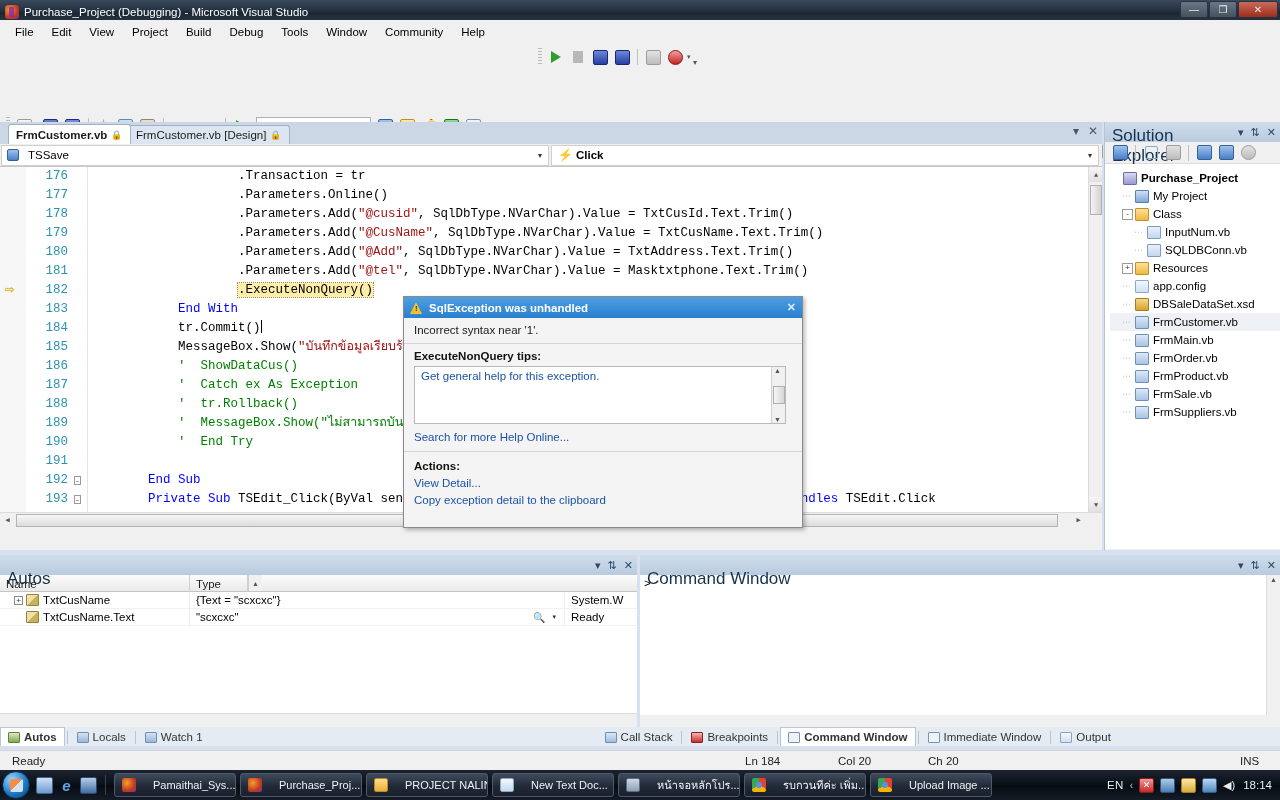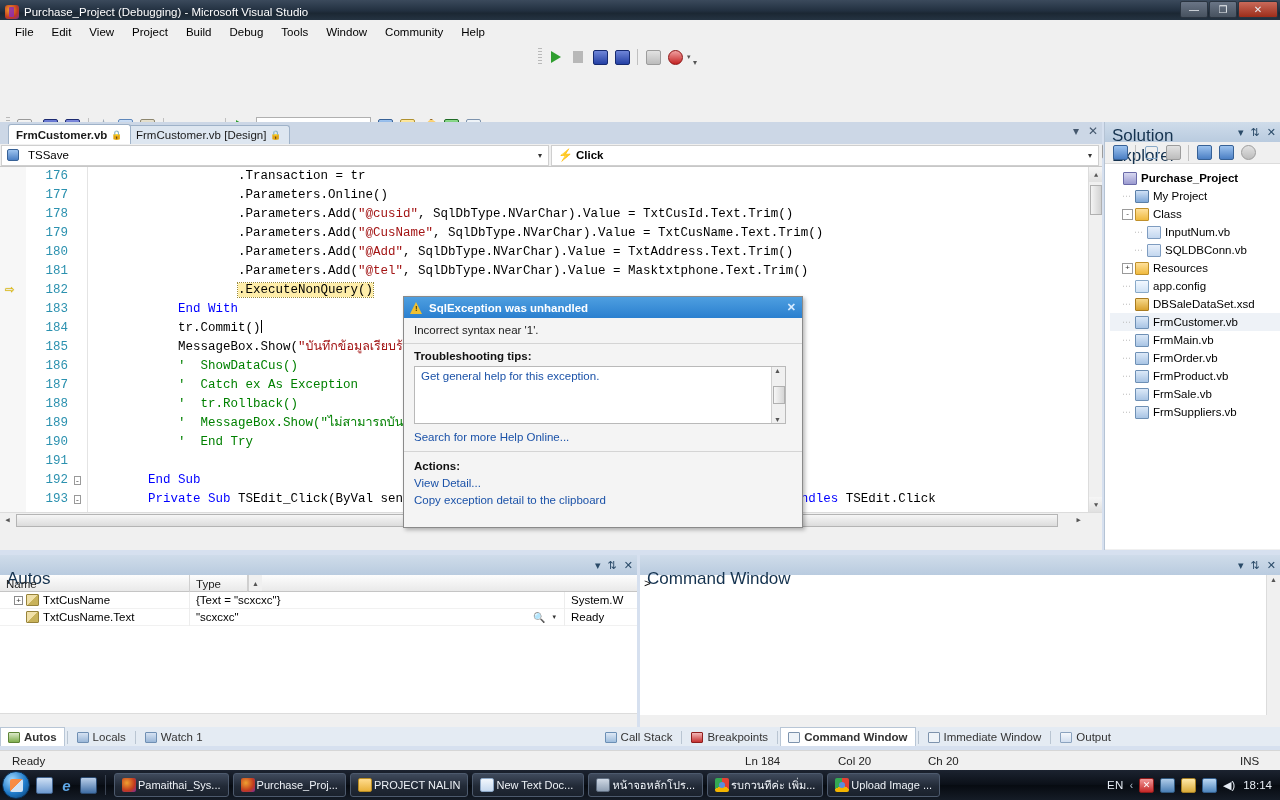--- a/index.html
+++ b/index.html
@@ -332,21 +332,21 @@
   .ql-1 { background: linear-gradient(to bottom,#cfe0f5,#6d9ad0); border:1px solid #41628c; }
   .ql-ie { color: #5fa8e8; font-size: 15px; font-weight: bold; font-style: italic; }
   .ql-3 { background: linear-gradient(to bottom,#b9cee8,#3f6da4); border:1px solid #2b4a70; }
   .tb-sepline { width:1px; height:20px; background:#3a4352; margin-right: 8px;}
   .tbtn-task {
     height: 24px; min-width: 112px; max-width: 122px;
     margin-right: 4px; padding: 0 7px;
     background: linear-gradient(to bottom,#3f4a5c,#222a37 55%,#1a212c);
     border: 1px solid #4d5a6d; border-radius: 3px;
     color: #eef2f7; font-size: 11px;
-    display: flex; align-items: center; gap: 2px;
+    display: flex; align-items: center; gap: 17px;
     overflow: hidden; white-space: nowrap;
   }
   .tbtn-task .tico { width: 14px; height: 14px; flex: 0 0 14px; border-radius: 2px; }
   .tico-vs { background: radial-gradient(circle at 35% 35%, #f0a030, #c23b1e 60%, #7c2aa0 100%); }
   .tico-folder { background: linear-gradient(to bottom,#ffdc8e,#e9b23a); border:1px solid #b98c22; border-radius:1px 3px 1px 1px;}
   .tico-txt { background: linear-gradient(to bottom,#f2f7fd,#c6d9ef); border:1px solid #8ca7c6; }
   .tico-img { background: linear-gradient(to bottom,#cfd8e4,#8f9fb3); border:1px solid #5f6d80; }
   .tico-chrome { border-radius:50%;
     background: conic-gradient(#e34133 0 33%, #f4b400 33% 66%, #34a853 66% 100%);
     position: relative;}
@@ -643,21 +643,21 @@
   </div>
 
   <div class="exc-popup">
     <div class="exc-head">
       <span class="warn-ico"></span>
       <span>SqlException was unhandled</span>
       <span class="exc-close">✕</span>
     </div>
     <div class="exc-msg">Incorrect syntax near '1'.</div>
     <div class="exc-sec">
-      <div class="exc-title">Troubleshooting tips:</div>
+      <div class="exc-title">ExecuteNonQuery tips:</div>
       <div class="tips-box">
         <a class="link" href="#">Get general help for this exception.</a>
         <div class="tips-scroll">
           <div style="position:absolute;top:0;left:2px;font-size:7px;color:#555;">▲</div>
           <div class="th"></div>
           <div style="position:absolute;bottom:0;left:2px;font-size:7px;color:#555;">▼</div>
         </div>
       </div>
       <div class="exc-link-row" style="padding-left:0;">
         <a class="link" href="#">Search for more Help Online...</a>

